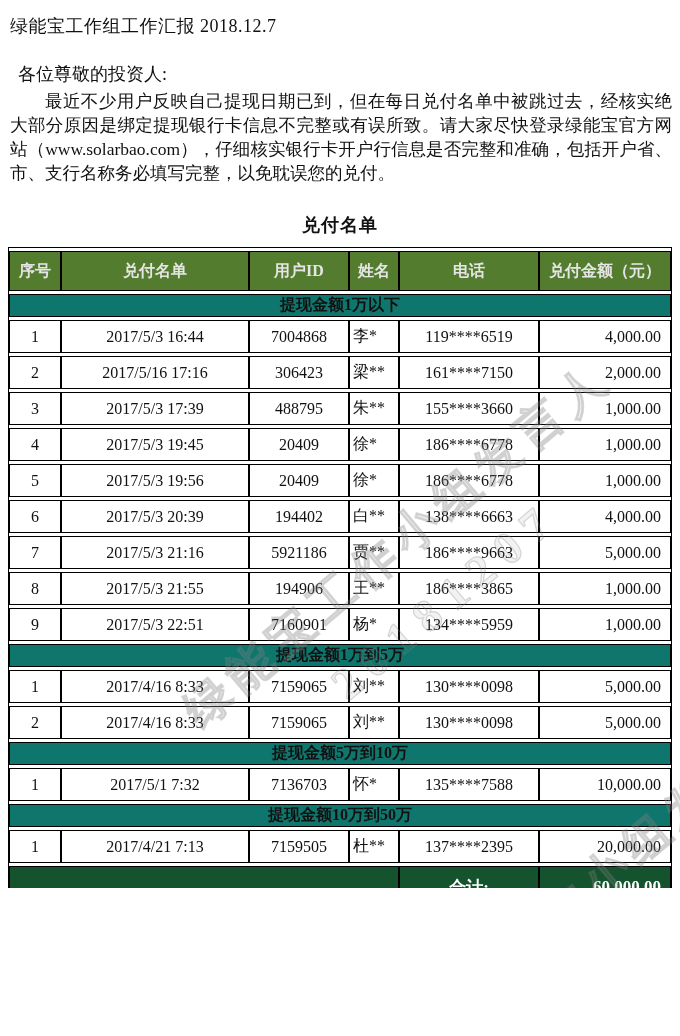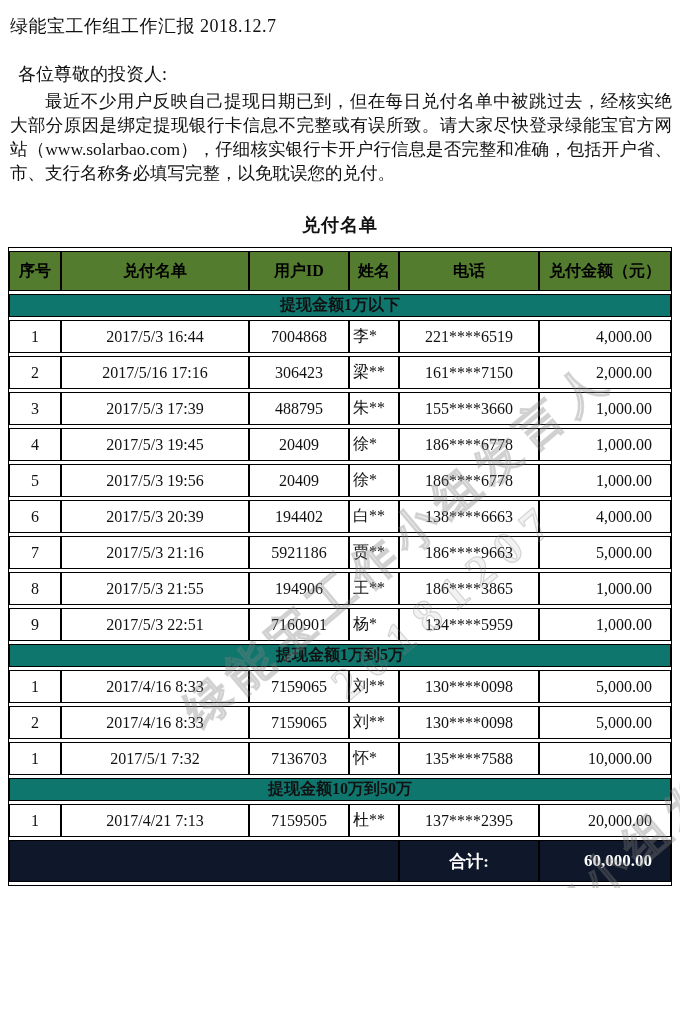--- a/index.html
+++ b/index.html
@@ -46,39 +46,39 @@
   }
   table.pay-table td, table.pay-table th {
     border: 1px solid #000;
     font-size: 16px;
     overflow: hidden;
     white-space: nowrap;
     background: #ffffff;
   }
   tr.head-row th {
     background: var(--green, #547c2f);
-    color: #000000;
+    color: #e5e5e5;
     font-weight: bold;
     height: 40px;
     text-align: center;
     font-size: 16px;
   }
   tr.section-row td {
     background: #0f766e;
     font-weight: bold;
     text-align: center;
     height: 21px;
     font-size: 16px;
   }
   tr.data-row td { height: 33px; }
   td.al-c { text-align: center; }
   td.al-l { text-align: left; padding-left: 3px; }
-  td.al-r { text-align: right; padding-right: 18px; }
+  td.al-r { text-align: right; padding-right: 9px; }
   tr.total-row td {
-    background: #0f172a;
+    background: #14532d;
     color: #ffffff;
     font-weight: bold;
     height: 42px;
     font-size: 17px;
     border-color: #000000;
   }
   .summary-line {
     margin: 20px 10px 0 10px;
     font-size: 17.5px;
   }
@@ -138,21 +138,21 @@
     </thead>
     <tbody id="table-body">
         <tr class="section-row">
           <td colspan="6">提现金额1万以下</td>
         </tr>
         <tr class="data-row">
           <td class="al-c">1</td>
           <td class="al-c">2017/5/3 16:44</td>
           <td class="al-c">7004868</td>
           <td class="al-l">李*</td>
-          <td class="al-c">221****6519</td>
+          <td class="al-c">119****6519</td>
           <td class="al-r">4,000.00</td>
         </tr>
         <tr class="data-row">
           <td class="al-c">2</td>
           <td class="al-c">2017/5/16 17:16</td>
           <td class="al-c">306423</td>
           <td class="al-l">梁**</td>
           <td class="al-c">161****7150</td>
           <td class="al-r">2,000.00</td>
         </tr>
@@ -223,20 +223,23 @@
           <td class="al-c">130****0098</td>
           <td class="al-r">5,000.00</td>
         </tr>
         <tr class="data-row">
           <td class="al-c">2</td>
           <td class="al-c">2017/4/16 8:33</td>
           <td class="al-c">7159065</td>
           <td class="al-l">刘**</td>
           <td class="al-c">130****0098</td>
           <td class="al-r">5,000.00</td>
+        </tr>
+        <tr class="section-row">
+          <td colspan="6">提现金额5万到10万</td>
         </tr>
         <tr class="data-row">
           <td class="al-c">1</td>
           <td class="al-c">2017/5/1 7:32</td>
           <td class="al-c">7136703</td>
           <td class="al-l">怀*</td>
           <td class="al-c">135****7588</td>
           <td class="al-r">10,000.00</td>
         </tr>
         <tr class="section-row">

